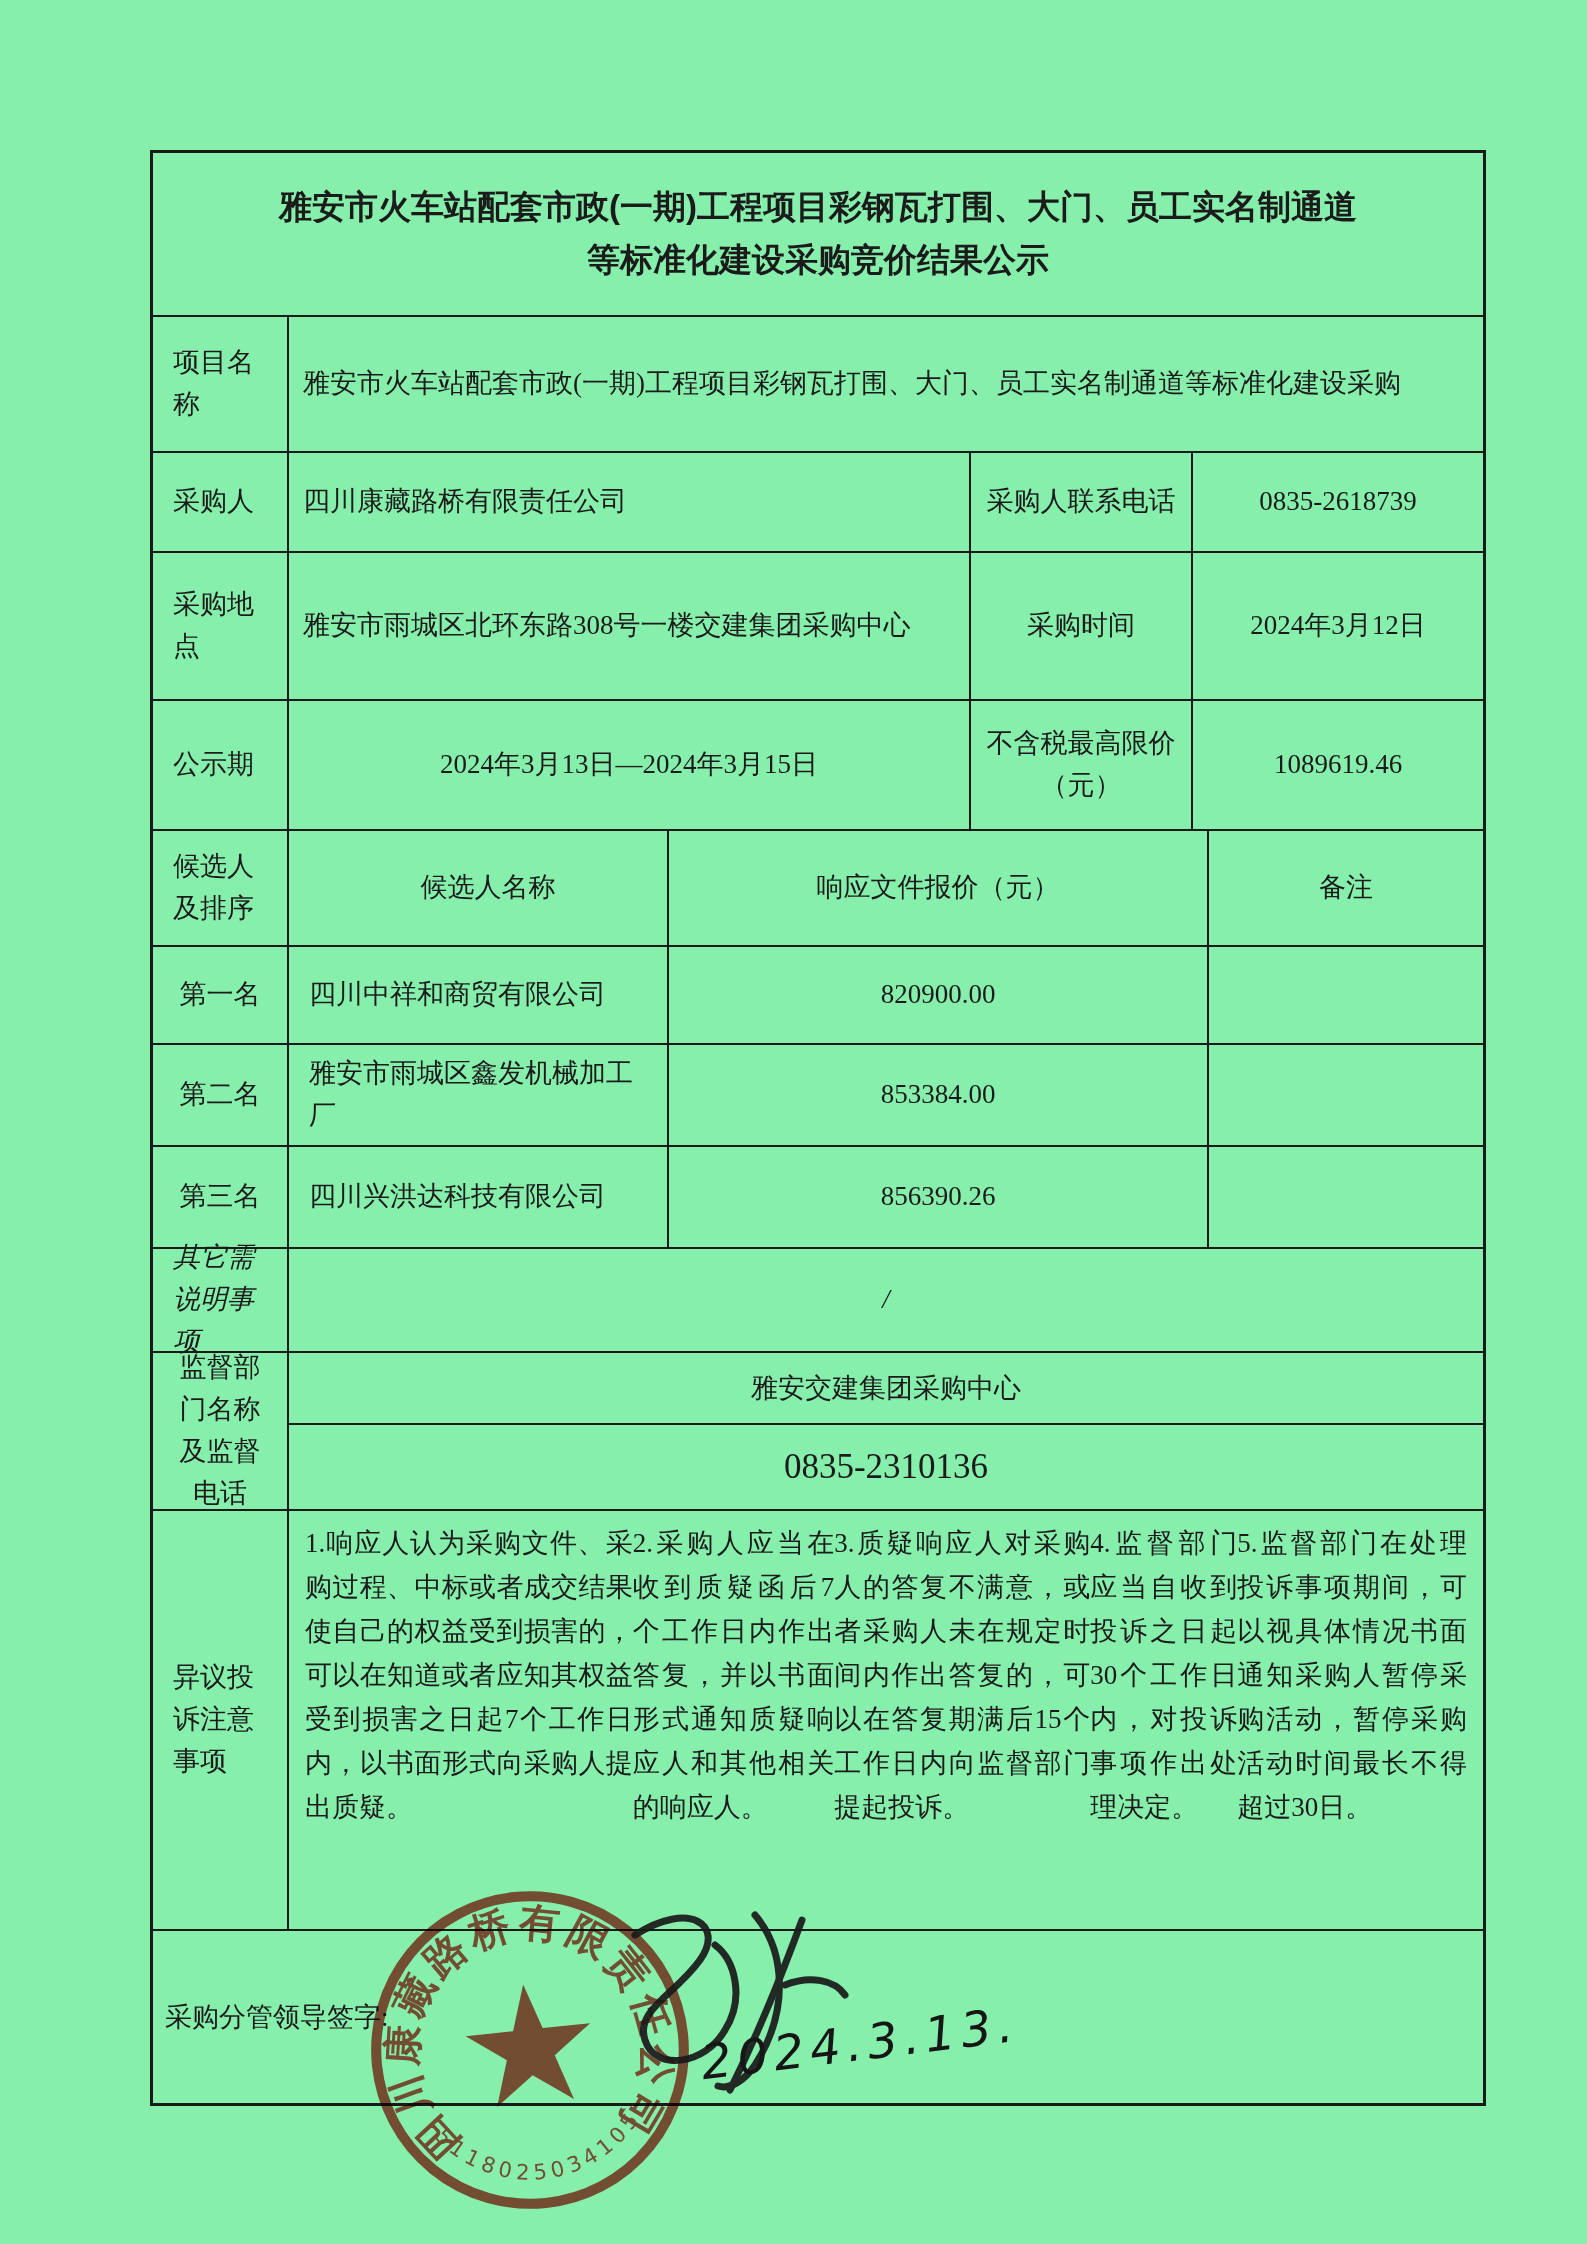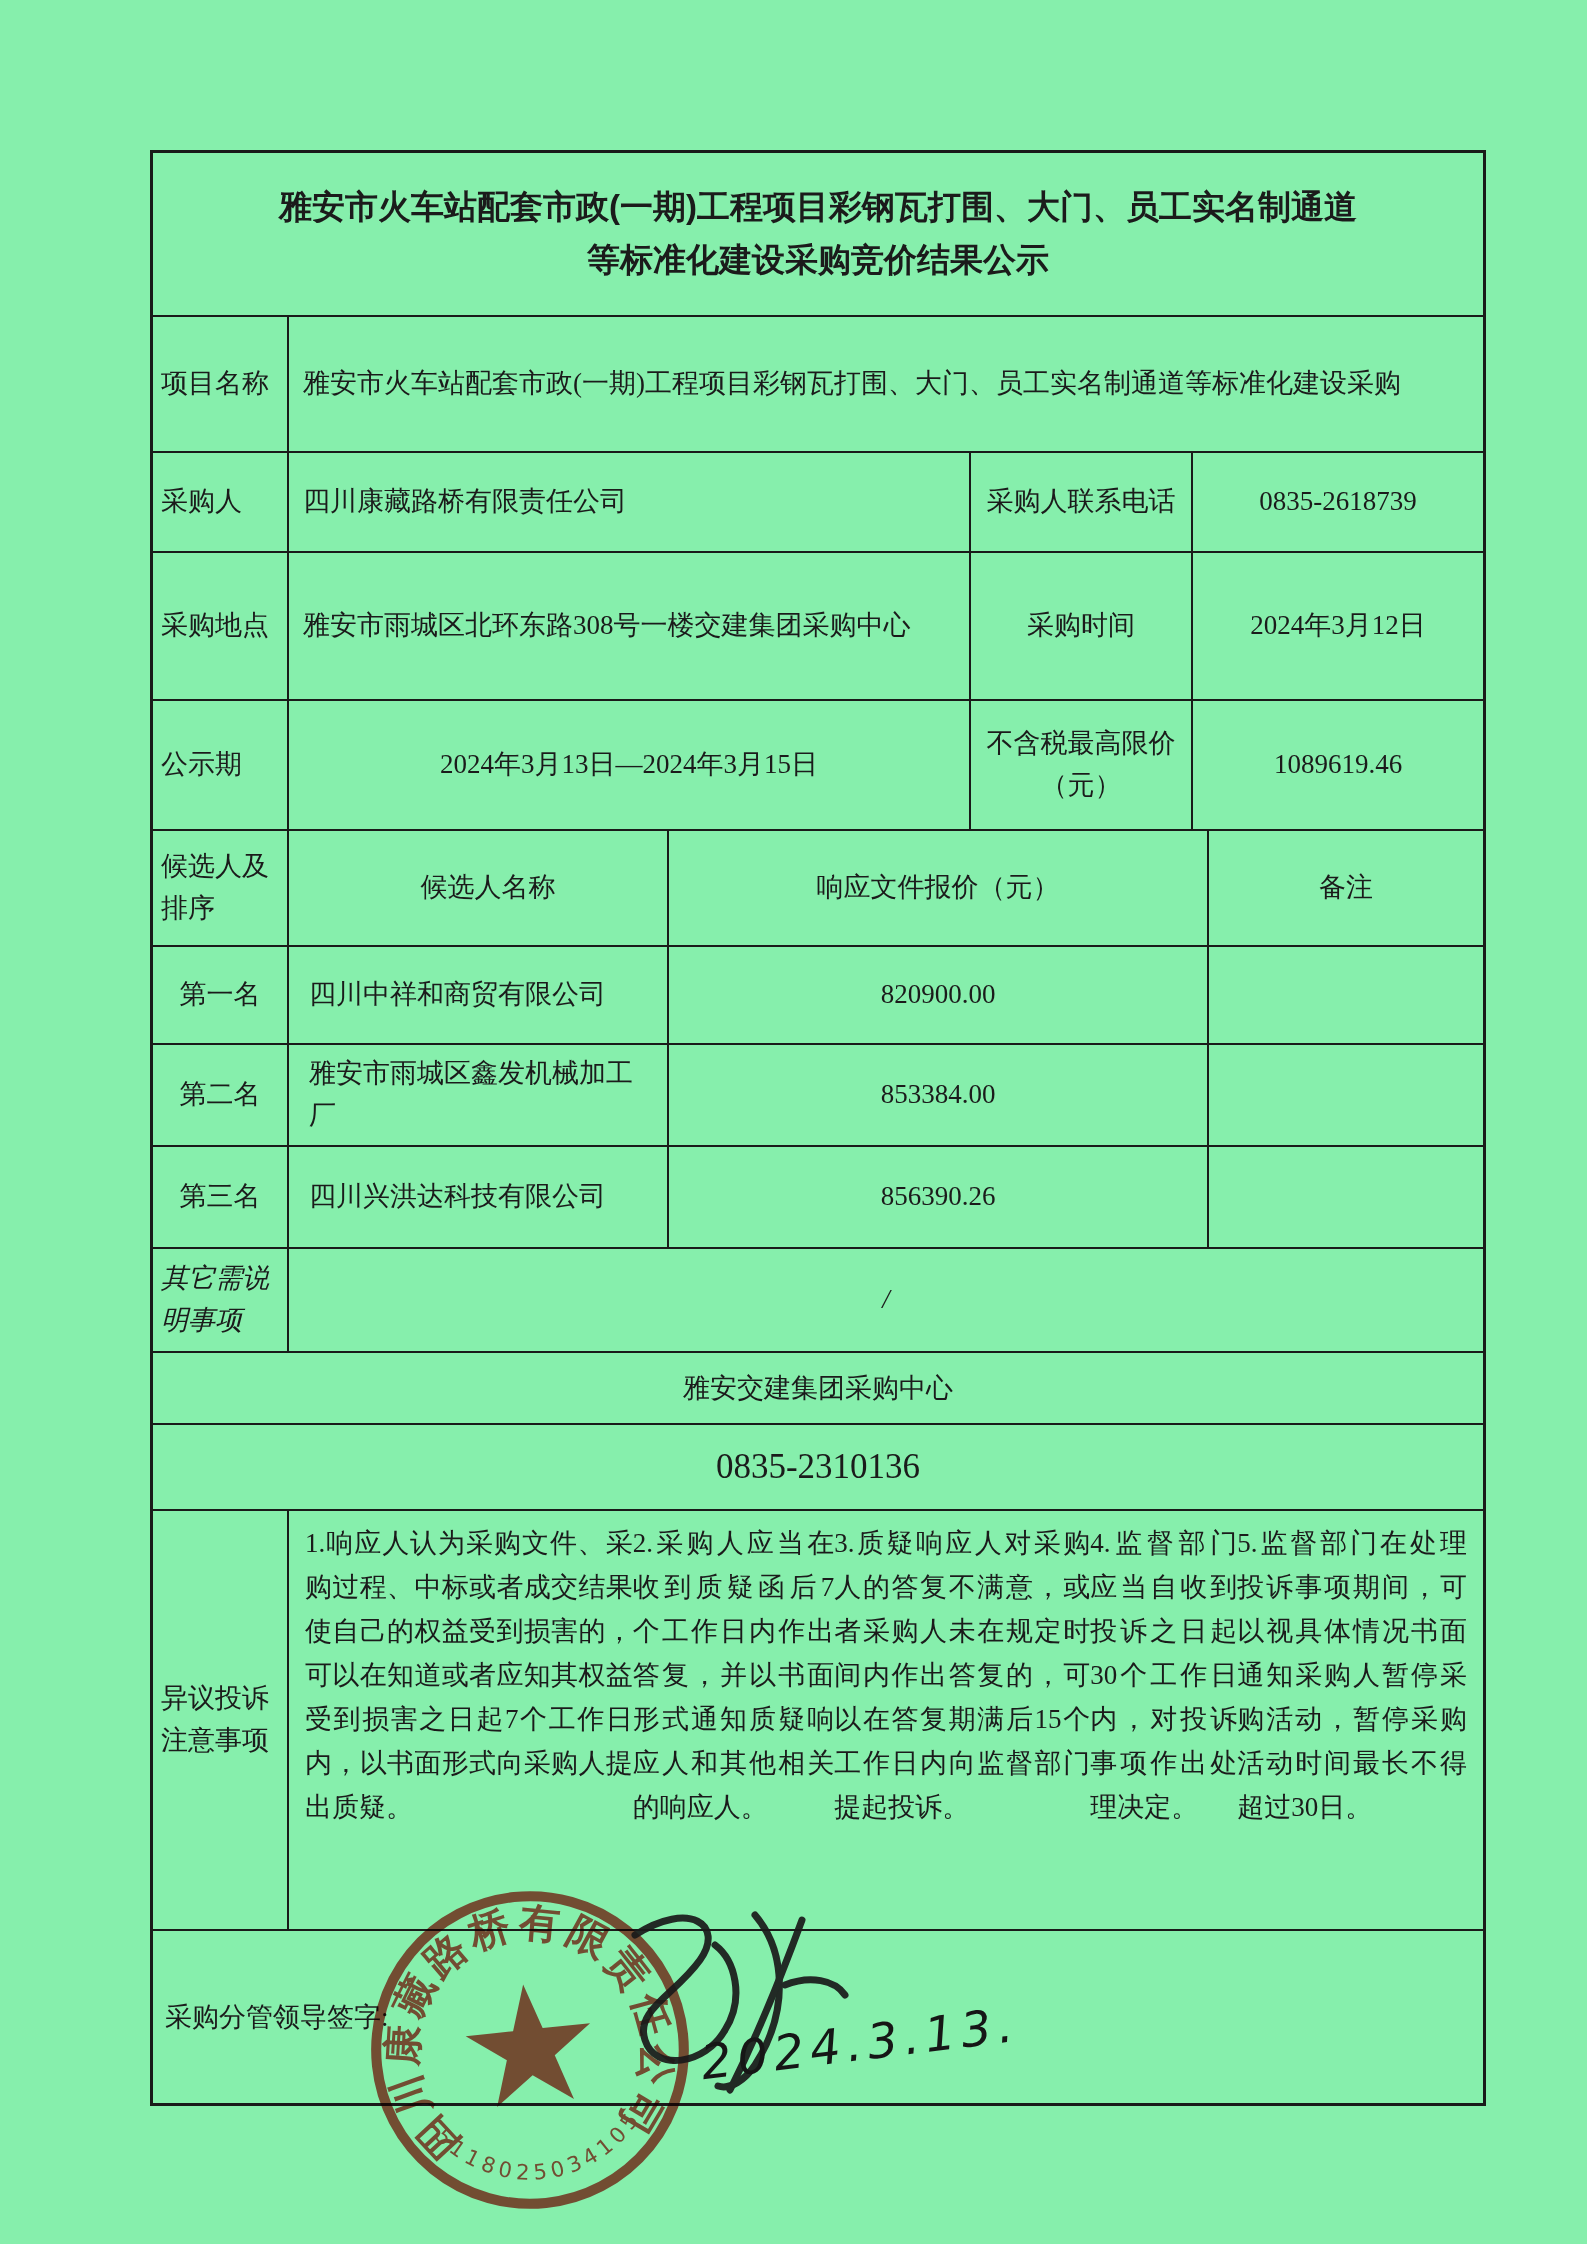--- a/index.html
+++ b/index.html
@@ -5,21 +5,21 @@
   html,body{margin:0;padding:0;background:#ffffff;}
   .page{position:relative;width:1587px;height:2244px;background:#86efac;overflow:hidden;
         font-family:"Liberation Serif", serif;color:#1b1b1b;}
   .doc-table{position:absolute;left:150px;top:150px;width:1336px;border:3px solid #1a1a1a;
              box-sizing:border-box;background:transparent;}
   .row{display:flex;border-bottom:2px solid #1a1a1a;box-sizing:border-box;align-items:stretch;}
   .row:last-child{border-bottom:none;}
   .cell{border-right:2px solid #1a1a1a;box-sizing:border-box;display:flex;align-items:center;
         font-size:27px;line-height:1.55;}
   .cell:last-child{border-right:none;}
-  .lab{width:136px;flex:0 0 136px;padding:6px 8px;}
+  .lab{width:136px;flex:0 0 136px;padding:6px 20px;}
   .center{justify-content:center;text-align:center;}
   .pad{padding:8px 14px;}
   
   .r-title{height:162px;border-bottom:2px solid #1a1a1a;display:flex;align-items:center;justify-content:center;}
   .title-text{font-family:"Liberation Sans", sans-serif;font-weight:700;font-size:33px;line-height:1.6;
               text-align:center;max-width:1110px;}
   .r-project{height:136px;}
   .r-purchaser{height:100px;}
   .r-location{height:148px;}
   .r-publicity{height:130px;}
@@ -116,20 +116,21 @@
       <div class="cell center w-quote">856390.26</div>
       <div class="cell center w-remark"></div>
     </div>
 
     <div class="row r-other">
       <div class="cell lab">其它需说明事项</div>
       <div class="cell center" style="flex:1;">/</div>
     </div>
 
     <div class="row r-supervision">
+      <div class="cell lab center">监督部门名称及监督电话</div>
       <div class="stack">
         <div class="stack-top">雅安交建集团采购中心</div>
         <div class="stack-bottom">0835-2310136</div>
       </div>
     </div>
 
     <div class="row r-objection">
       <div class="cell lab">异议投诉注意事项</div>
       <div class="objection-text">
         <p>1.响应人认为采购文件、采购过程、中标或者成交结果使自己的权益受到损害的，可以在知道或者应知其权益受到损害之日起7个工作日内，以书面形式向采购人提出质疑。</p>

